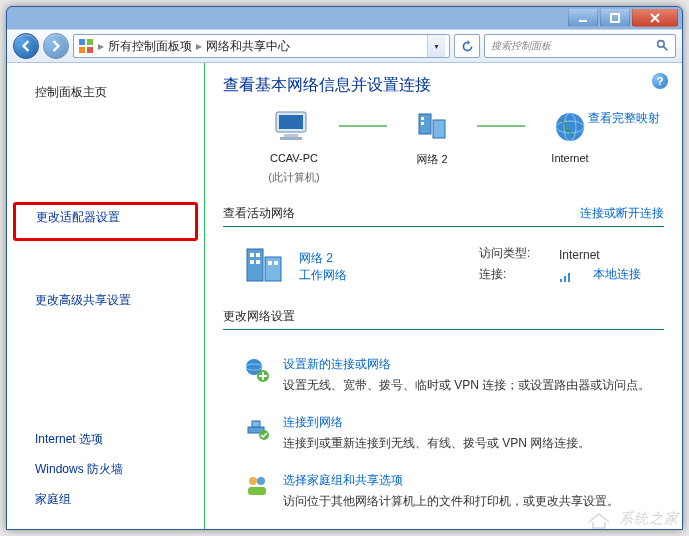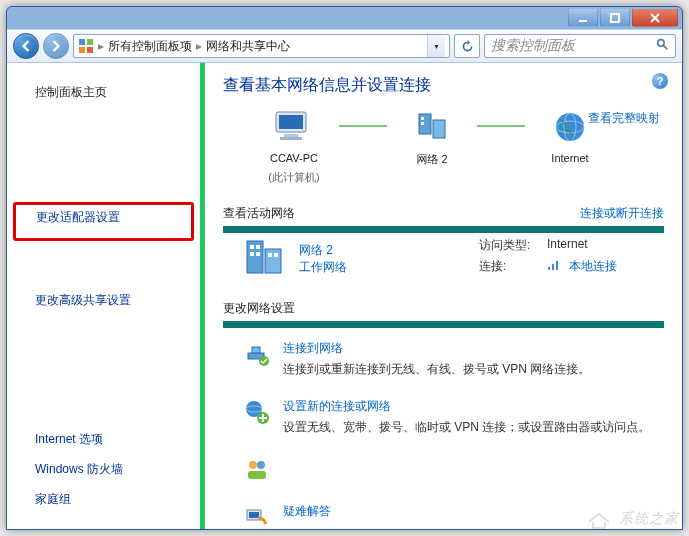--- a/index.html
+++ b/index.html
@@ -99,35 +99,35 @@
     .refresh-btn svg { width: 13px; height: 13px; }
     .search {
       width: 192px; height: 24px;
       background: #fff;
       border: 1px solid #8ba6c7;
       border-radius: 2px;
       display: flex; align-items: center;
       padding: 0 6px;
       color: #888;
       font-style: italic;
-      font-size: 14px;
+      font-size: 10px;
       justify-content: space-between;
     }
     .search svg { width: 13px; height: 13px; }
     .body {
       flex: 1;
       display: flex;
       background: #fff;
       overflow: hidden;
       min-height: 0;
     }
     .sidebar {
       width: 198px;
       background: #fff;
-      border-right: 5px solid #22c55e;
+      border-right: 1px solid #22c55e;
       padding: 14px 0;
       display: flex;
       flex-direction: column;
       gap: 40px;
     }
     .sidebar-item {
       padding: 6px 14px 6px 22px;
       color: #003399;
       cursor: default;
       border-radius: 3px;
@@ -197,24 +197,24 @@
     .map-node .sub { color: #666; }
     .map-line {
       flex-shrink: 0;
       width: 48px;
       height: 32px;
       display: flex;
       align-items: center;
     }
     .map-line .line { width: 100%; height: 2px; background: #7ec47e; }
     .section-title {
-      border-bottom: 7px solid #0f766e;
+      border-bottom: 1px solid #0f766e;
       color: #222;
       padding: 4px 0;
-      margin: 16px 0 4px 0;
+      margin: 16px 0 18px 0;
       display: flex;
       justify-content: space-between;
     }
     .section-title .right-link { color: #0066cc; cursor: default; }
     .active-net {
       display: flex;
       gap: 18px;
       padding-left: 20px;
       align-items: flex-start;
     }
@@ -223,22 +223,23 @@
       gap: 12px;
       align-items: center;
       width: 218px;
     }
     .active-net .right {
       flex: 1;
       font-size: 12px;
     }
     .active-net .right .row {
       display: flex;
-      gap: 8px;
+      gap: 20px;
       margin-bottom: 4px;
+      align-items: flex-end;
     }
     .active-net .right .lbl { width: 60px; color: #333; }
     .active-net .right .val { color: #333; }
     .active-net .right .link { color: #0066cc; cursor: default; }
     .net-name { color: #0066cc; cursor: default; }
     .task {
       display: flex;
       gap: 12px;
       padding: 8px 0 12px 20px;
       align-items: flex-start;
@@ -430,56 +431,58 @@
         </div>
       </div>
 
       <div class="section-title">
         <span>更改网络设置</span>
       </div>
 
       <div class="task">
         <span class="icon">
           <svg width="26" height="26" viewBox="0 0 26 26">
+              <circle cx="10" cy="10" r="8" fill="#3a8ad6"></circle>
+              <ellipse cx="10" cy="10" rx="8" ry="3" fill="none" stroke="#8cc6f0"></ellipse>
+              <circle cx="19" cy="19" r="6" fill="#5fb447"></circle>
+              <path d="M19 15 v8 M15 19 h8" stroke="#fff" stroke-width="2"></path>
+            </svg>
+        </span>
+        <div class="text">
+          <div class="title">设置新的连接或网络</div>
+          <div class="desc">设置无线、宽带、拨号、临时或 VPN 连接；或设置路由器或访问点。</div>
+        </div>
+      </div>
+
+      <div class="task">
+        <span class="icon">
+          <svg width="26" height="26" viewBox="0 0 26 26">
               <rect x="4" y="12" width="16" height="6" fill="#5aa0d5" stroke="#2a6db5"></rect>
               <rect x="8" y="6" width="8" height="6" fill="#7ab8e5" stroke="#2a6db5"></rect>
               <circle cx="20" cy="20" r="5" fill="#5fb447"></circle>
               <path d="M17 20 l2 2 l4 -4" stroke="#fff" stroke-width="1.5" fill="none"></path>
             </svg>
         </span>
         <div class="text">
           <div class="title">连接到网络</div>
           <div class="desc">连接到或重新连接到无线、有线、拨号或 VPN 网络连接。</div>
         </div>
       </div>
 
       <div class="task">
         <span class="icon">
           <svg width="26" height="26" viewBox="0 0 26 26">
-              <circle cx="10" cy="10" r="8" fill="#3a8ad6"></circle>
-              <ellipse cx="10" cy="10" rx="8" ry="3" fill="none" stroke="#8cc6f0"></ellipse>
-              <circle cx="19" cy="19" r="6" fill="#5fb447"></circle>
-              <path d="M19 15 v8 M15 19 h8" stroke="#fff" stroke-width="2"></path>
-            </svg>
-        </span>
-        <div class="text">
-          <div class="title">设置新的连接或网络</div>
-          <div class="desc">设置无线、宽带、拨号、临时或 VPN 连接；或设置路由器或访问点。</div>
-        </div>
-      </div>
-
-      <div class="task">
-        <span class="icon">
-          <svg width="26" height="26" viewBox="0 0 26 26">
               <circle cx="9" cy="8" r="4" fill="#f0b050"></circle>
               <circle cx="17" cy="8" r="4" fill="#5aa0d5"></circle>
               <rect x="4" y="14" width="18" height="8" rx="3" fill="#7ac142"></rect>
             </svg>
         </span>
         <div class="text">
+          <div class="title">选择家庭组和共享选项</div>
+          <div class="desc">访问位于其他网络计算机上的文件和打印机，或更改共享设置。</div>
         </div>
       </div>
 
       <div class="task">
         <span class="icon">
           <svg width="26" height="26" viewBox="0 0 26 26">
               <rect x="3" y="6" width="14" height="10" fill="#dbe7f3" stroke="#6b8aab"></rect>
               <rect x="5" y="8" width="10" height="6" fill="#2a6db5"></rect>
               <path d="M14 14 Q20 14 22 20" stroke="#f28c1f" stroke-width="3" fill="none"></path>
             </svg>

